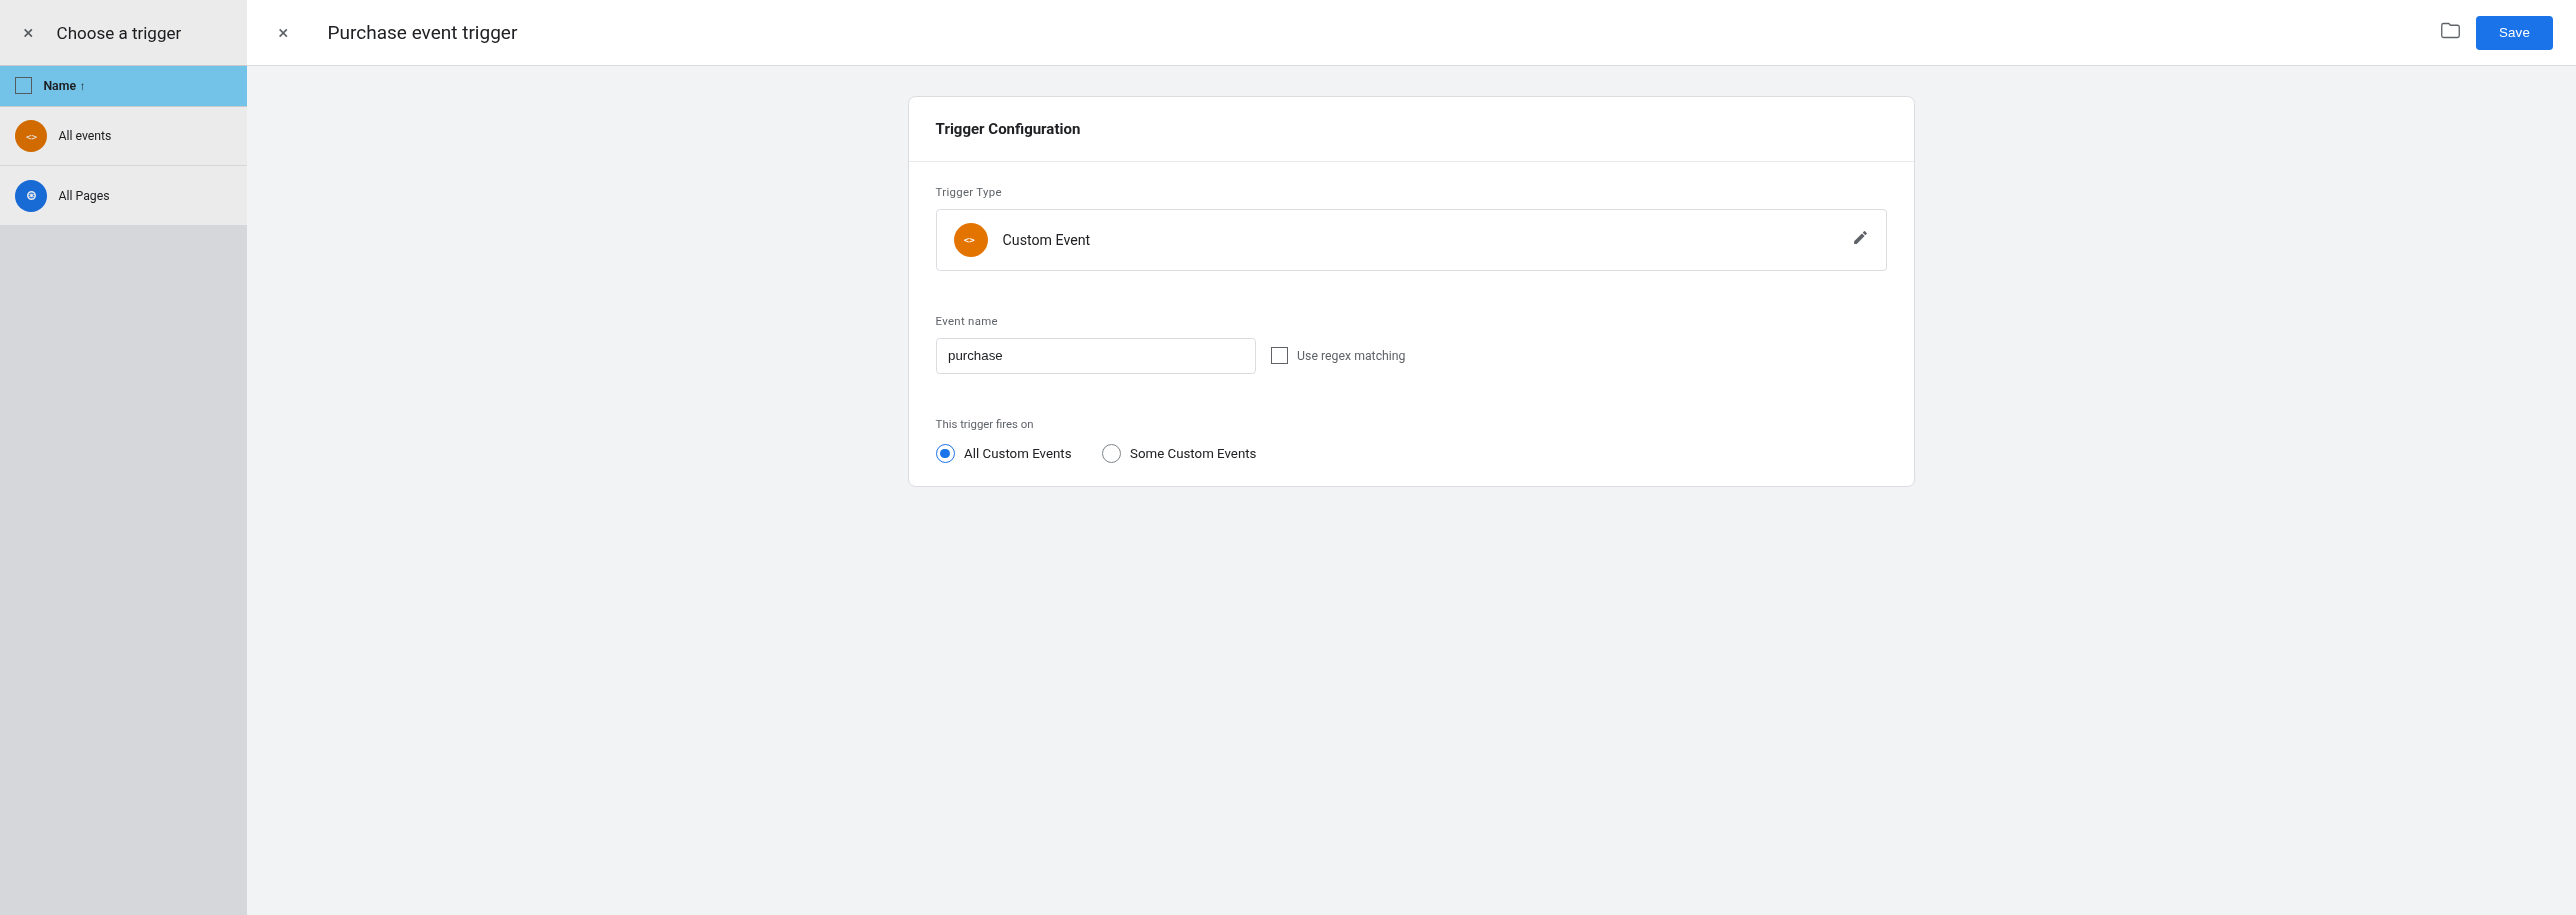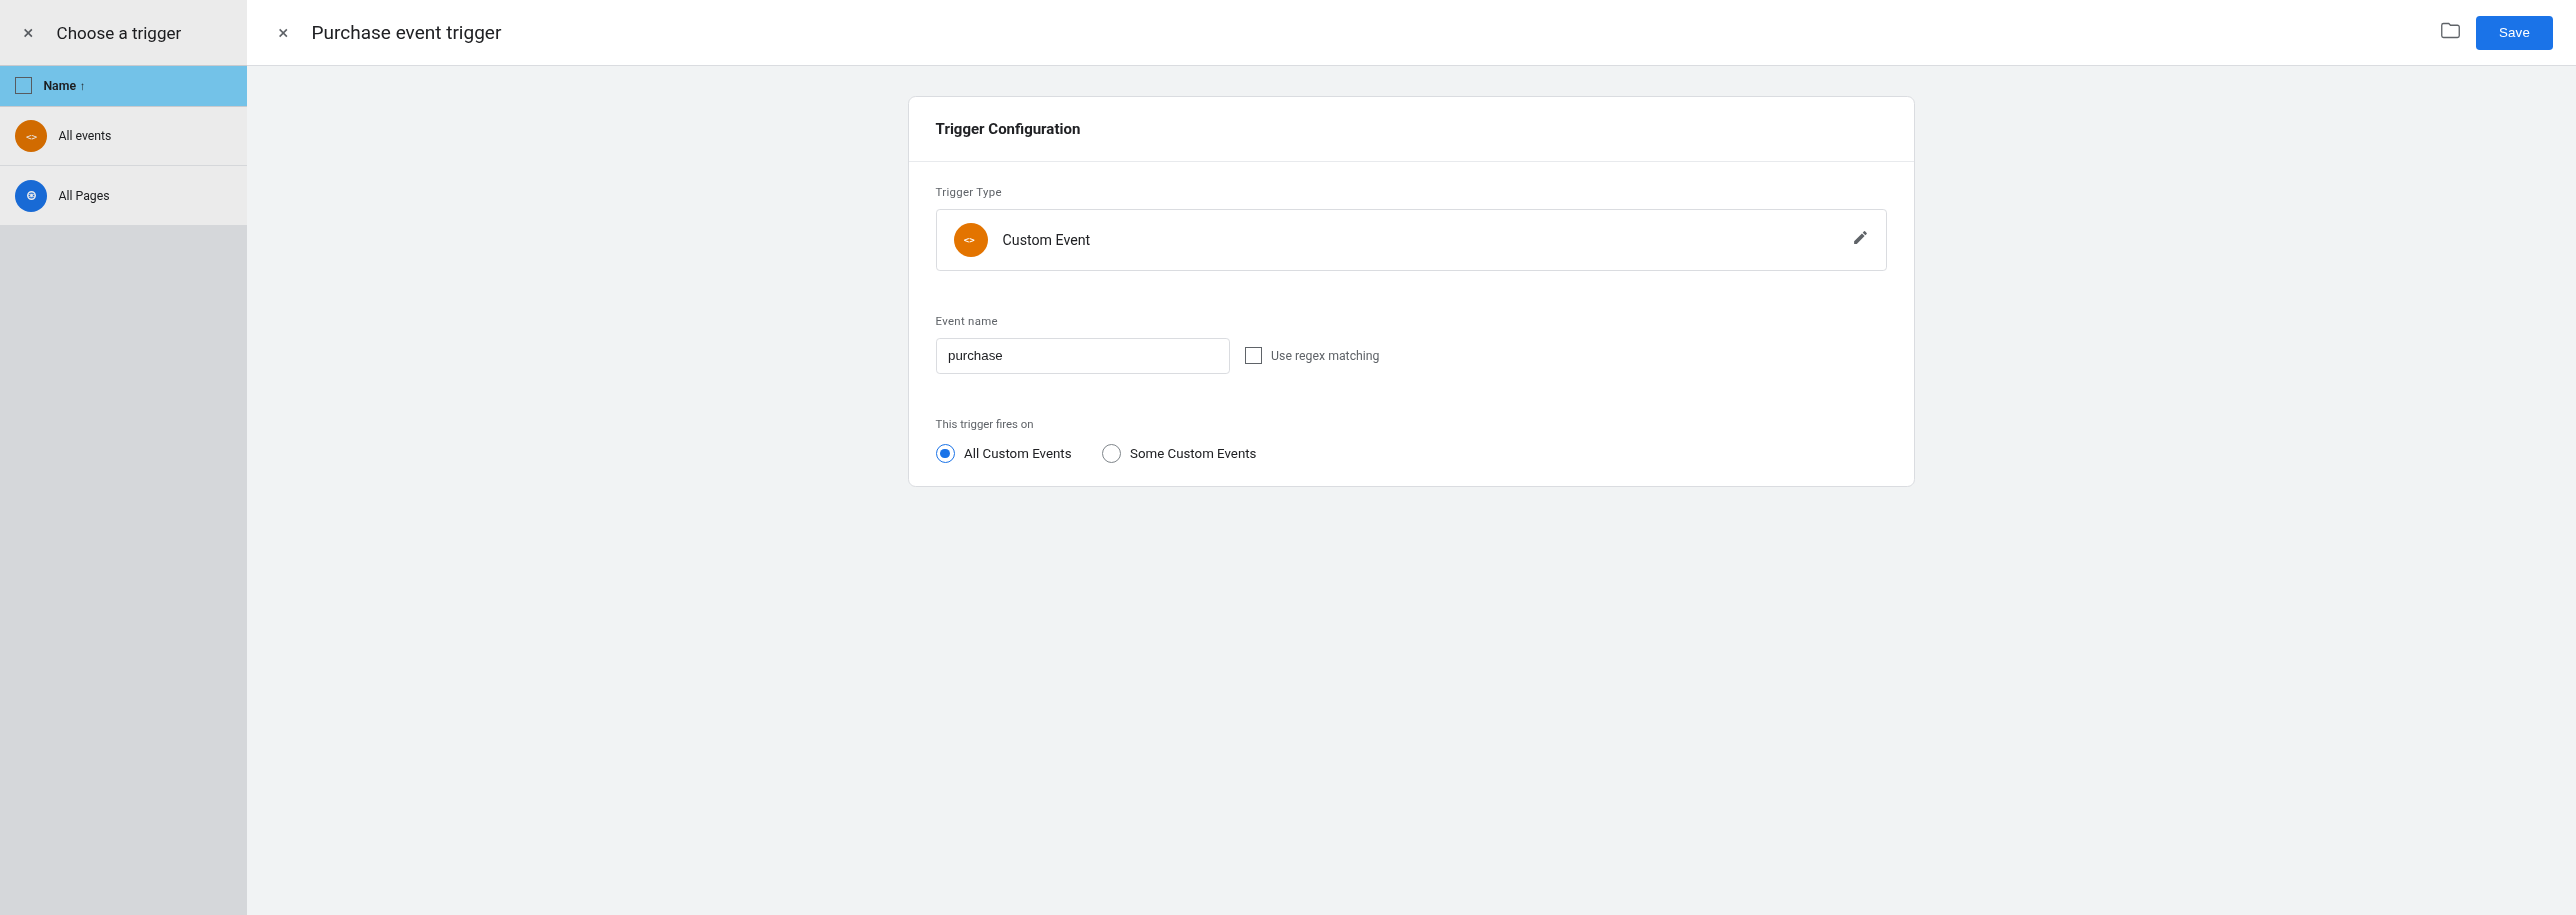--- a/index.html
+++ b/index.html
@@ -139,20 +139,21 @@
       justify-content: center;
       width: 26.6px;
       height: 26.6px;
     }
 
     .right-header-title {
       font-size: 19px;
       font-weight: 400;
       color: #202124;
       flex: 1;
+      margin-left: 16px;
     }
 
     .right-header-folder {
       color: #5f6368;
       font-size: 19px;
       margin-left: 7.6px;
       cursor: pointer;
     }
 
     .save-button {
@@ -243,21 +244,21 @@
       color: #202124;
     }
 
     .edit-icon {
       color: #5f6368;
       font-size: 17px;
       cursor: pointer;
     }
 
     .event-name-input {
-      width: 294px;
+      width: 320px;
       padding: 9.5px 11.4px;
       border: 0.9px solid #dadce0;
       border-radius: 3.8px;
       font-size: 13.3px;
       color: #202124;
       outline: none;
     }
 
     .regex-row {
       display: flex;

